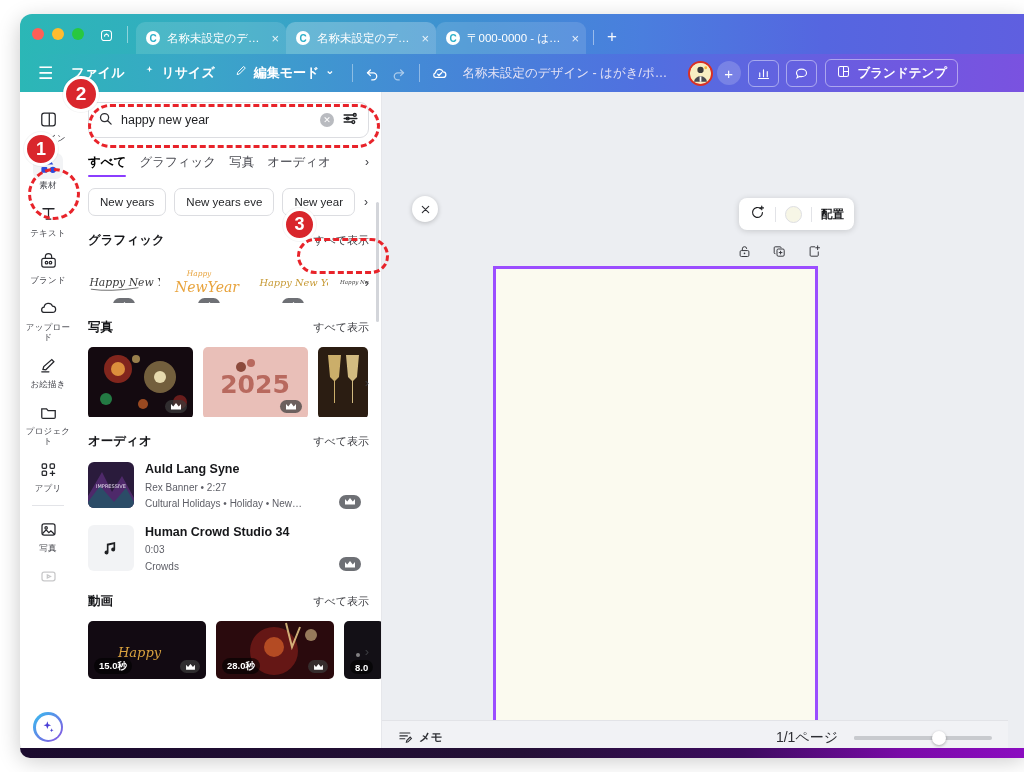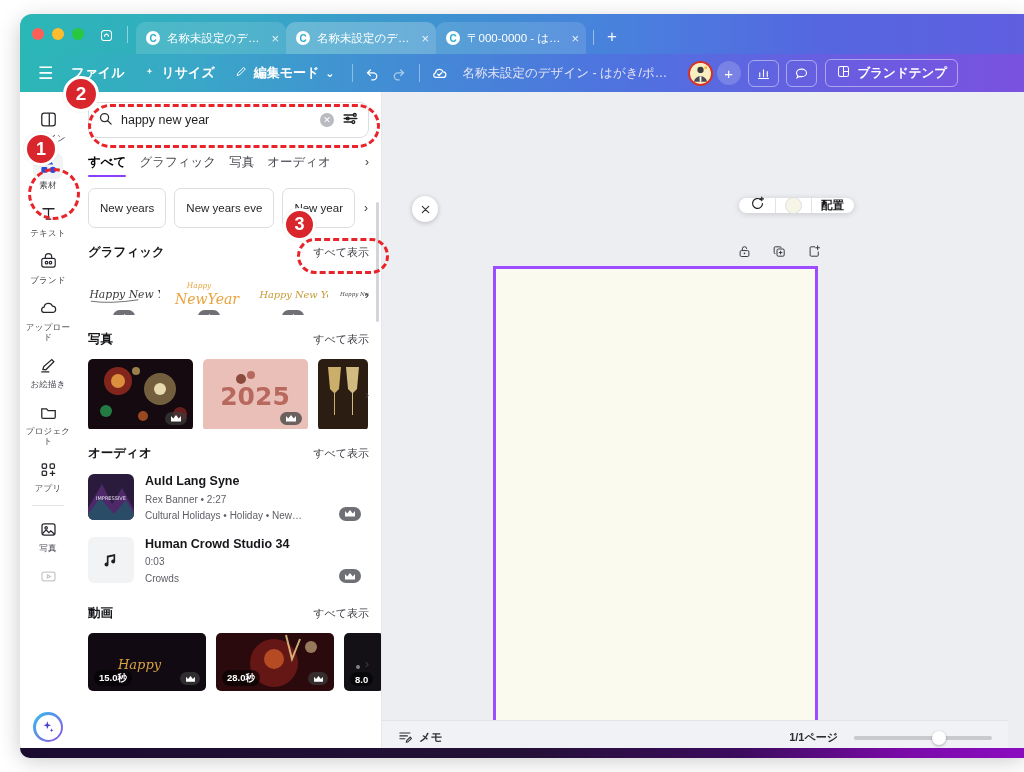--- a/index.html
+++ b/index.html
@@ -56,21 +56,21 @@
   .newtab { color:#fff; font-size:17px; margin-left:6px; margin-bottom:7px; opacity:.95; }
   .vsep { width:1px;height:15px;background:rgba(255,255,255,.45); margin:0 7px 9px 7px; }
 
   
   .apphdr {
     position:relative; height:38px;
     background: linear-gradient(90deg,#2bb7b6 0%, #3aa6c8 18%, #4489d6 40%, #5070e0 62%, #6a5ce0 82%, #7a52e0 100%);
     display:flex; align-items:center; color:#fff; padding-left:10px;
   }
   .hmenu { font-size:17px; padding:0 8px; }
-  .hitem { font-size:13px; font-weight:700; padding:0 10px; display:flex; align-items:center; gap:6px; white-space:nowrap;}
+  .hitem { font-size:13px; font-weight:700; padding:0 10px; display:flex; align-items:flex-start; gap:6px; white-space:nowrap;}
   .hdiv { width:1px; height:18px; background:rgba(255,255,255,.4); margin:0 7px; }
   .icobtn { width:26px; height:26px; display:flex; align-items:center; justify-content:center; }
   .doctitle { font-size:12.5px; color:#e6e3f5; margin:0 10px; white-space:nowrap; overflow:hidden; text-overflow:ellipsis; max-width:215px;}
   .avatar {
     width:25px;height:25px;border-radius:50%;
     background:#f6e8b8; border:2px solid #d93025;
     display:flex;align-items:center;justify-content:center; overflow:hidden;
   }
   .plusbtn{width:24px;height:24px;border-radius:50%;background:rgba(255,255,255,.18);display:flex;align-items:center;justify-content:center;font-size:15px;margin-left:4px;}
   .hbtn-outline{
@@ -119,21 +119,21 @@
   .clearx{width:14px;height:14px;border-radius:50%;background:#b9bbc0;color:#fff;font-size:9px;display:flex;align-items:center;justify-content:center;flex:0 0 auto;}
 
   .ptabs{display:flex;align-items:center;gap:13px;margin-top:11px;position:relative;height:26px;}
   .ptab{font-size:12.5px;color:#4a4b52;white-space:nowrap;}
   .ptab.on{color:#000000;font-weight:700;}
   .ptab-ul{position:absolute;left:0;bottom:-2px;width:38px;height:2.5px;background:#8b3dff;border-radius:2px;}
   .ptab-arrow{position:absolute;right:0;font-size:12px;color:#3c3d42;}
   .ptab-fade{position:absolute;right:12px;width:12px;height:14px;background:linear-gradient(90deg,rgba(255,255,255,0),#fff);}
 
   .chips{display:flex;gap:8px;margin-top:13px;align-items:center;position:relative;}
-  .chip{height:40px;border:1px solid #dcdde1;border-radius:7px;display:flex;align-items:center;padding:0 11px;font-size:11.5px;color:#1f2023;white-space:nowrap;}
+  .chip{height:28px;border:1px solid #dcdde1;border-radius:7px;display:flex;align-items:center;padding:0 11px;font-size:11.5px;color:#1f2023;white-space:nowrap;}
   .chip-arrow{font-size:12px;color:#3c3d42;margin-left:1px;}
 
   .sec-hd{display:flex;align-items:center;justify-content:space-between;margin-top:16px;}
   .sec-t{font-size:12.5px;font-weight:700;color:#16171a;}
   .sec-a{font-size:11px;color:#3c3d42;}
 
   .row-graphics{display:flex;gap:12px;margin-top:12px;align-items:center;position:relative;height:42px;overflow:hidden;}
   .g-thumb{height:34px;flex:0 0 auto;position:relative;display:flex;align-items:center;justify-content:center;}
   .crown{
     position:absolute;left:50%;transform:translateX(-50%);bottom:-12px;
@@ -165,41 +165,41 @@
 
   .closepanel{
     position:absolute;left:392px;top:104px;width:26px;height:26px;border-radius:50%;
     background:#fff;box-shadow:0 1px 5px rgba(0,0,0,.22);
     display:flex;align-items:center;justify-content:center;z-index:20;font-size:12px;color:#2d2e33;
   }
 
   
   .canvasarea{flex:1;position:relative;background:#eceef2;}
   .float-toolbar{
-    position:absolute;left:357px;top:106px;height:15px;background:#fff;border-radius:8px;
+    position:absolute;left:357px;top:106px;height:32px;background:#fff;border-radius:8px;
     box-shadow:0 1px 6px rgba(0,0,0,.16);display:flex;align-items:center;gap:0;padding:0 10px;
   }
   .ft-d{width:1px;height:15px;background:#e2e3e7;margin:0 9px;}
   .ft-sw{width:17px;height:17px;border-radius:50%;background:#f7f6e6;border:1px solid #dedfe3;}
   .ft-lbl{font-size:11.5px;font-weight:700;color:#16171a;}
 
   .pagetools{position:absolute;left:355px;top:152px;display:flex;gap:20px;align-items:center;}
   .canvas-page{
     position:absolute; left:111px; top:174px;
     width:325px; height:481px;
     background:#fbfaef; border:3px solid #9b4dff;
   }
 
   
   .footer{
     position:absolute;left:0;right:16px;bottom:0;height:34px;background:#f1f2f5;
     border-top:1px solid #e2e3e7;display:flex;align-items:center;padding:0 16px;
   }
   .memo{display:flex;align-items:center;gap:6px;font-size:11.5px;font-weight:700;color:#2d2e33;}
-  .pgcount{margin-left:auto;font-size:11px;font-weight:700;color:#2d2e33;}
+  .pgcount{margin-left:auto;font-size:14px;font-weight:400;color:#2d2e33;}
   .slider{width:138px;height:4px;background:#c8cace;border-radius:3px;margin-left:16px;position:relative;}
   .slider .fill{position:absolute;left:0;top:0;height:4px;width:84px;background:#c8cace;border-radius:3px;}
   .knob{position:absolute;left:78px;top:-5px;width:14px;height:14px;border-radius:50%;background:#fff;box-shadow:0 1px 3px rgba(0,0,0,.3);}
 
   
   .accent{
     position:absolute;left:20px;bottom:14px;width:1004px;height:10px;
     background:linear-gradient(90deg,#1b0b2e 0%,#241036 50%,#3c0b5e 72%,#7a0aa8 88%,#8b0cc0 100%);
     border-radius:0 0 0 12px;
   }

